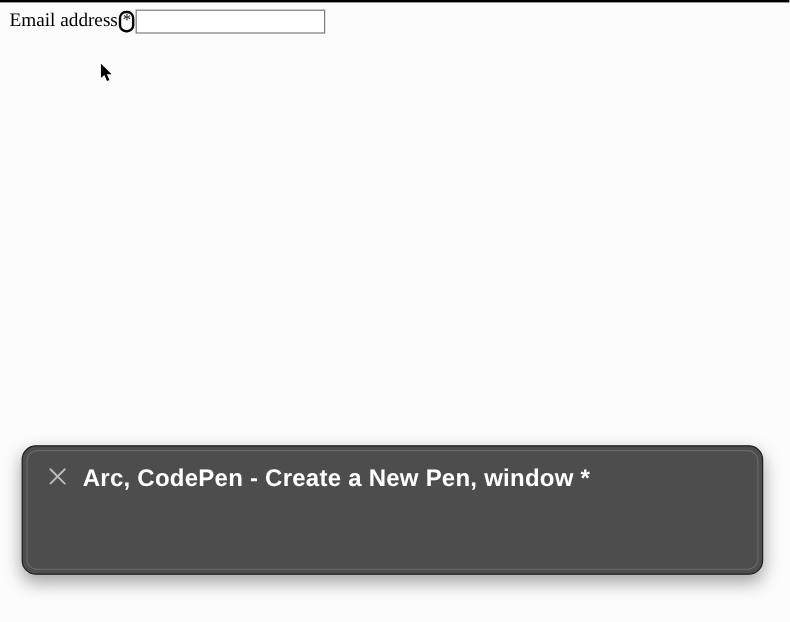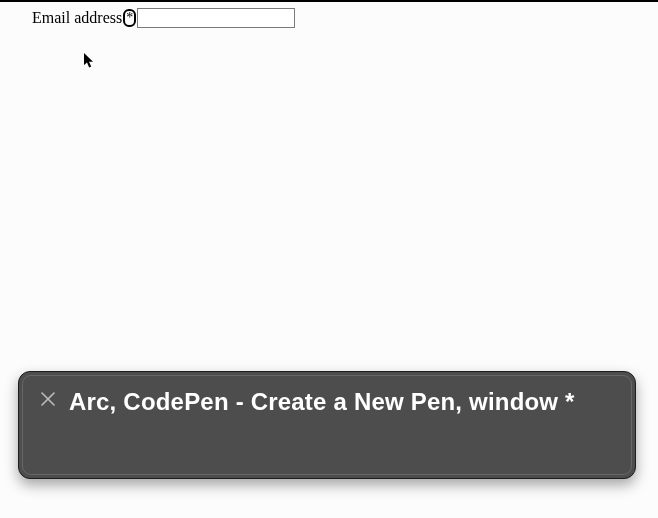--- a/index.html
+++ b/index.html
@@ -19,21 +19,20 @@
     right: 0;
     height: 2px;
     background: #000;
   }
   .page {
     position: relative;
     width: 100%;
     height: 100%;
     box-sizing: border-box;
     padding-top: 8px;
-    padding-left: 24px;
   }
   .form-row {
     display: flex;
     align-items: center;
     padding-left: 8px;
     font-size: 16px;
     line-height: 20px;
   }
   .label {
     color: #000;
@@ -103,21 +102,21 @@
     width: 14px;
     height: 14px;
     flex: 0 0 auto;
     margin-top: -6px;
     opacity: 0.85;
   }
   .close-icon svg {
     display: block;
   }
   .toast-title {
-    font-size: 24px;
+    font-size: 20px;
     font-weight: 600;
     letter-spacing: 0.2px;
     white-space: nowrap;
   }
 </style>
 </head>
 <body>
 
 <div class="top-border"></div>
 

